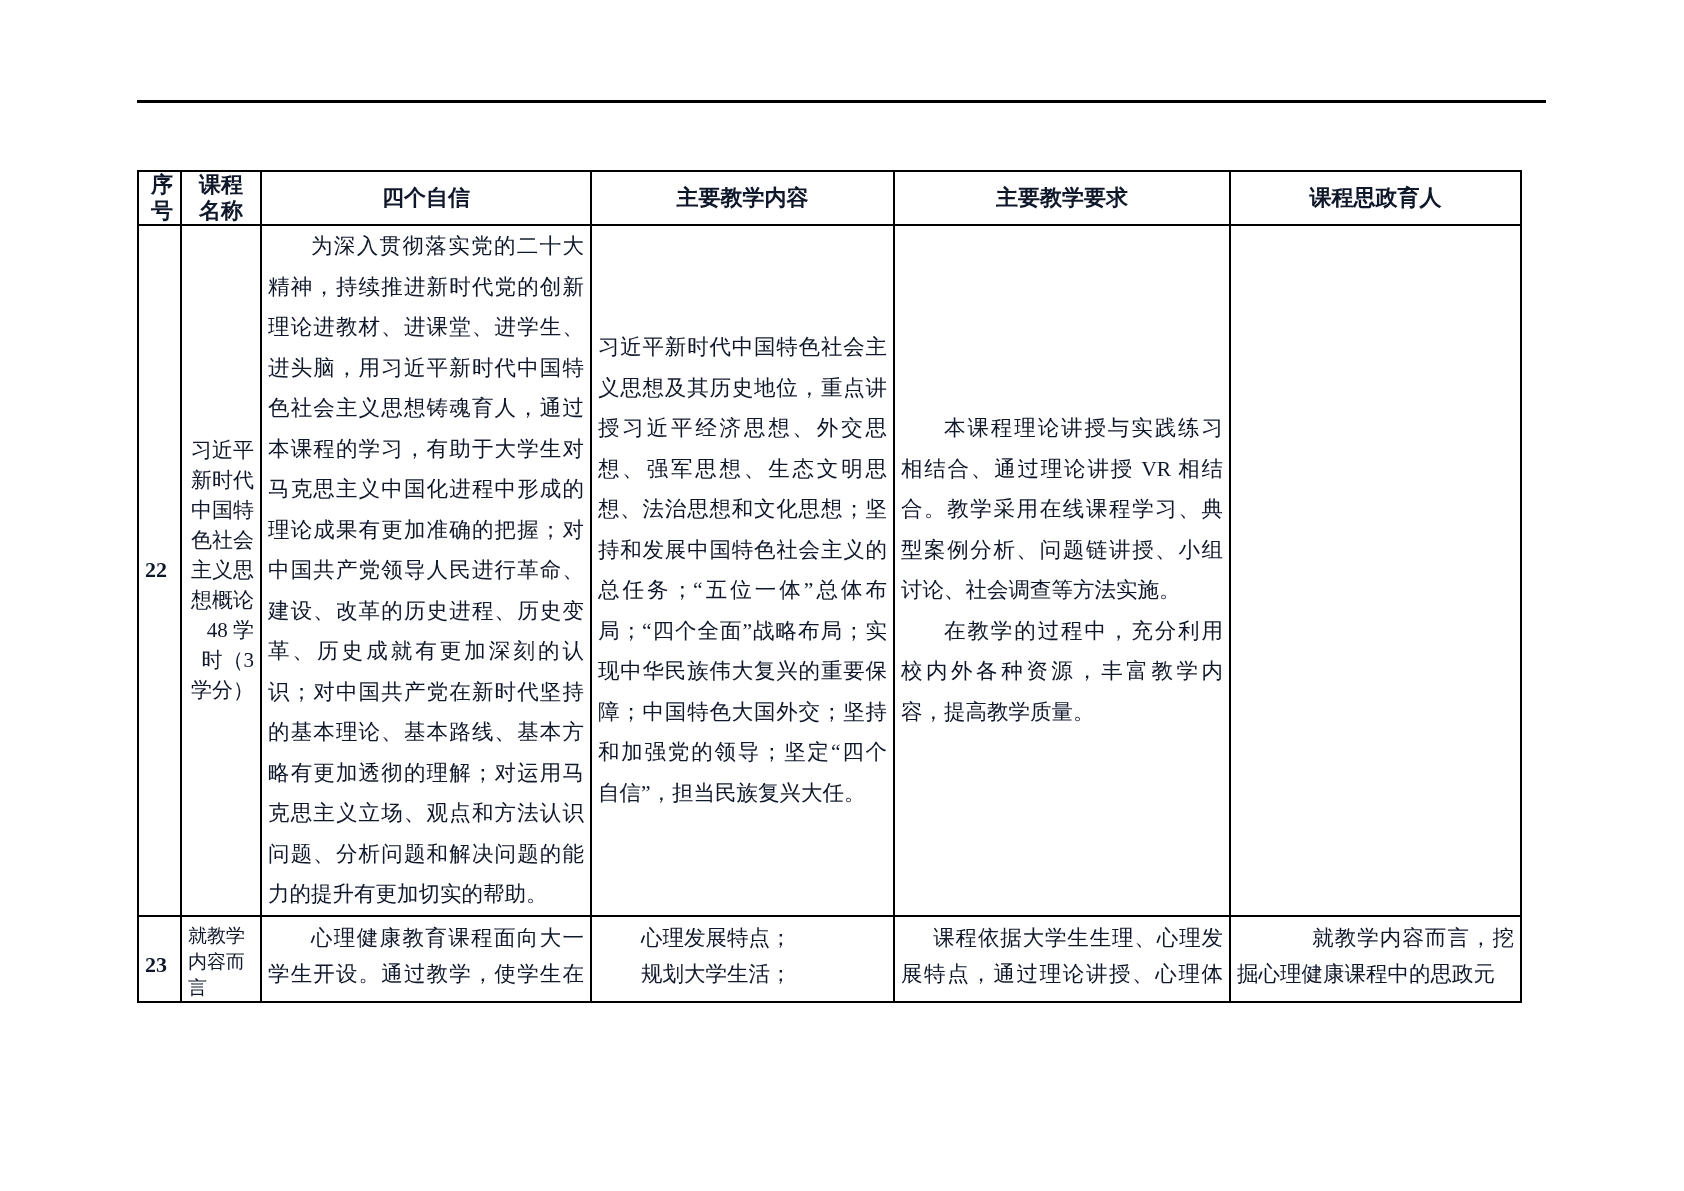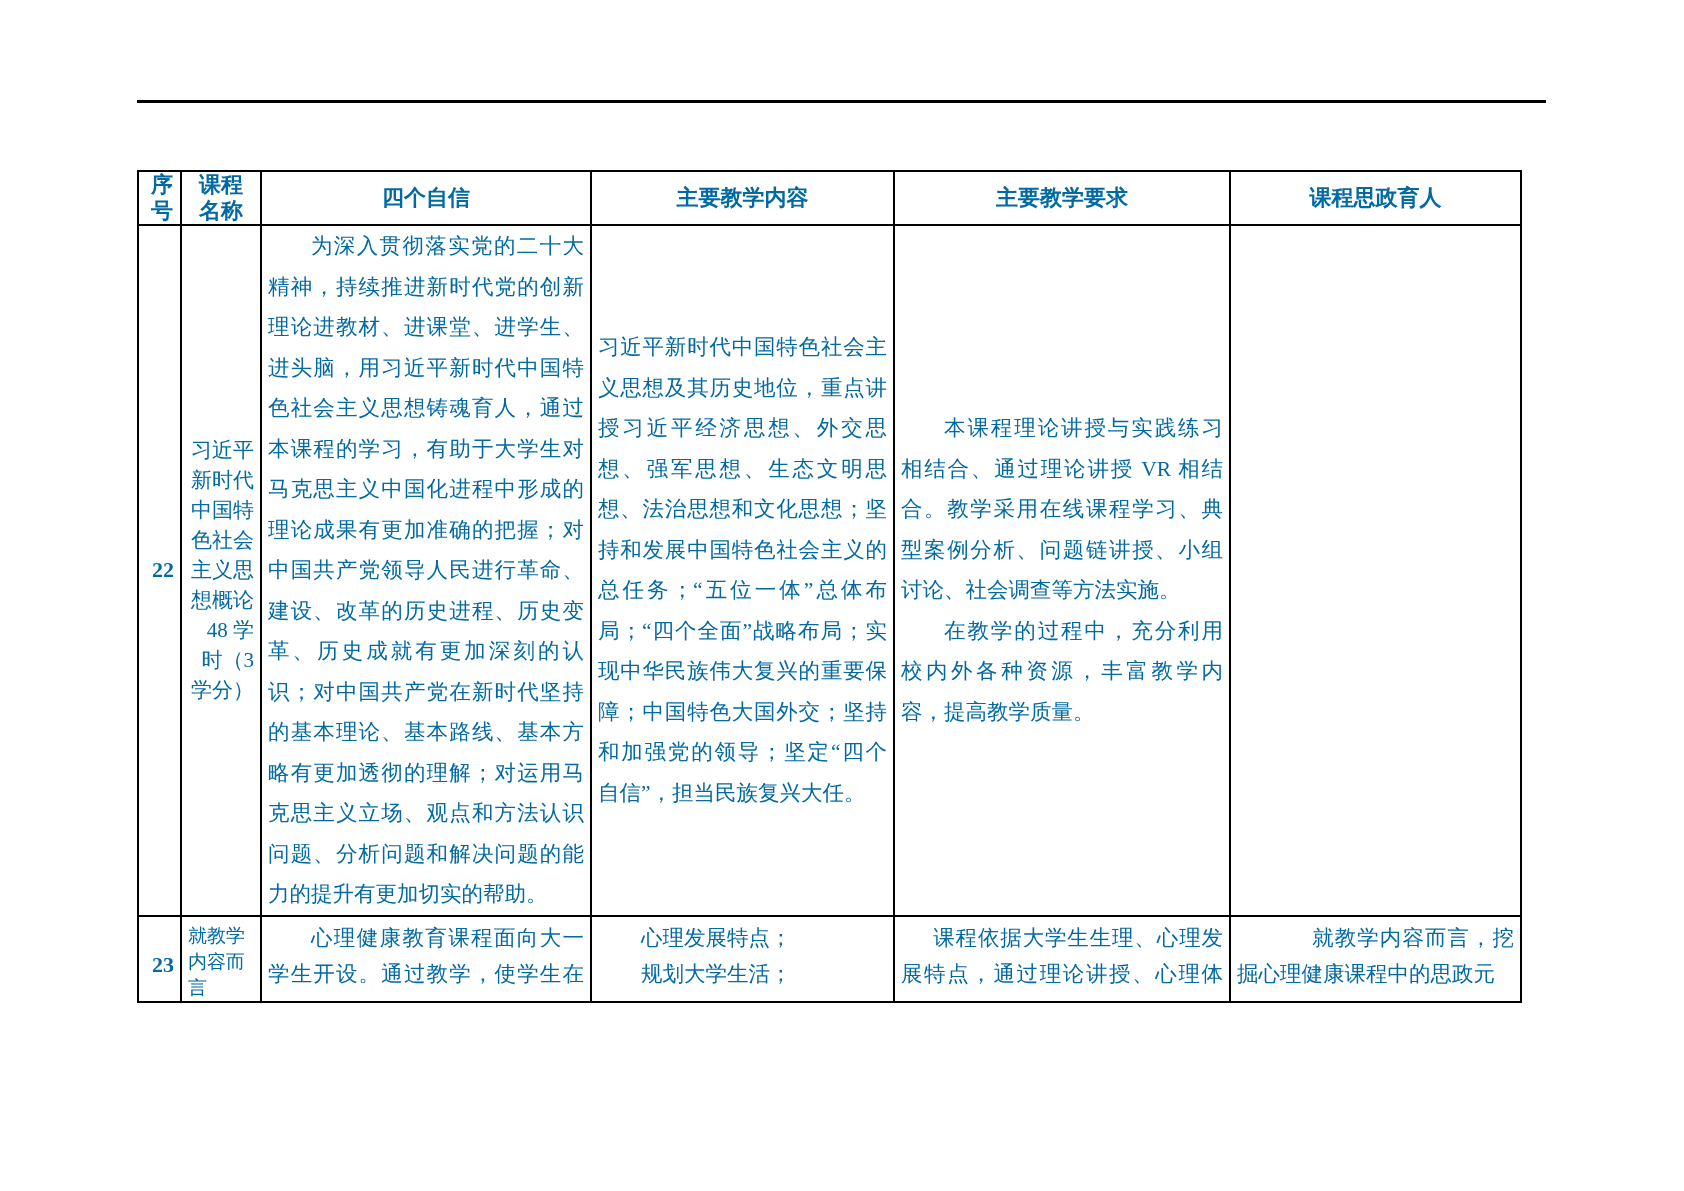--- a/index.html
+++ b/index.html
@@ -1,21 +1,21 @@
 <!DOCTYPE html>
 <html><head>
 <meta charset="utf-8">
 <style>
   html,body{margin:0;padding:0;background:#fff;}
   .page{
     position:relative;
     width:1580px;height:1191px;
     background:#ffffff;
     font-family:"Liberation Serif","DejaVu Serif",serif;
-    color:#0369a1;
+    color:#0f172a;
     overflow:hidden;
   }
   .top-rule{
     position:absolute;left:137px;top:100px;
     width:1409px;height:3px;background:#000;
   }
   table.course-table{
     position:absolute;left:137px;top:170px;
     width:1383px;
     border-collapse:collapse;
@@ -35,21 +35,21 @@
     height:51px;
     padding:0 12px;
   }
   tr.row-main{height:662px;}
   tr.row-next{height:79px;}
   p{margin:0;font-size:21.5px;line-height:40.5px;text-align:justify;}
   .indent{text-indent:2em;}
   .indent-sm{text-indent:1.5em;}
   .indent-wide{text-indent:3.5em;}
   .cell-index{
-    text-align:right;
+    text-align:left;
     font-weight:bold;
     font-size:22px;
     border-radius:13px;
   }
   .cell-name-main{
     font-size:21px;
     line-height:30px;
     text-align:right;
     padding:0 5px;
   }

